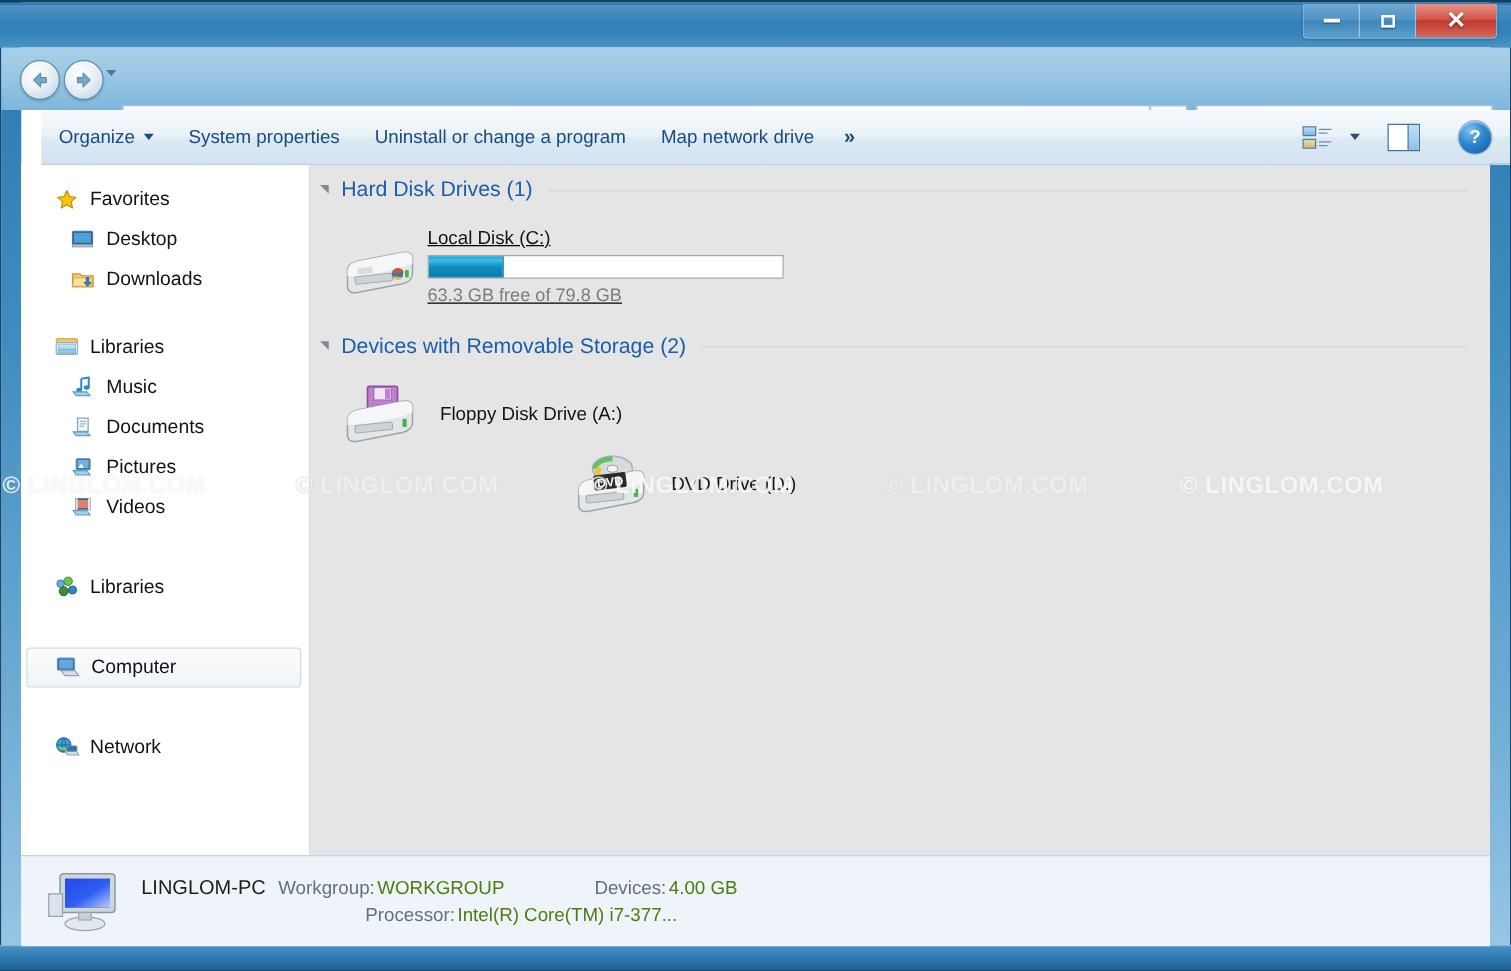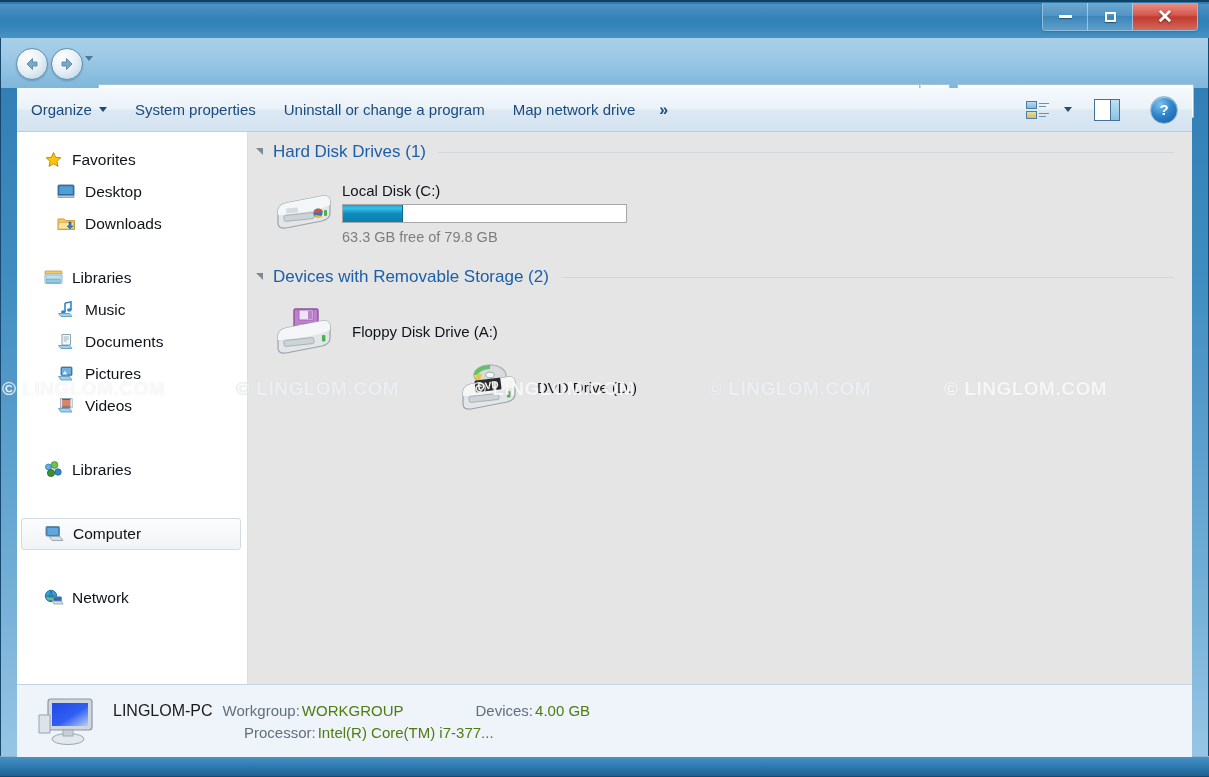--- a/index.html
+++ b/index.html
@@ -133,21 +133,21 @@
   }
   .searchbox input {
     border: none; outline: none; flex: 1;
     font-family: "Liberation Serif", serif;
     font-style: italic; font-size: 16px; color: #7b8590; background: transparent;
   }
   .searchbox input::placeholder { color: #7b8590; opacity: 1; }
 
   
   .toolbar {
-    position: absolute; left: 17px; top: 88px; width: 1175px; height: 44px;
+    position: absolute; left: 33px; top: 88px; width: 1175px; height: 44px;
     background: linear-gradient(to bottom, #f5f9fc 0%, #eaf2f8 48%, #dce9f3 52%, #d3e3f0 100%);
     border-bottom: 1px solid #b9cfe0;
     box-sizing: border-box;
     display: flex; align-items: center;
   }
   .tb-item {
     font-size: 15px; color: #1b4a7d; padding: 0 14px; height: 30px;
     display: flex; align-items: center; white-space: nowrap;
   }
   .tb-caret { width:0;height:0; margin-left:7px;
@@ -204,21 +204,21 @@
   .grp-tri {
     width: 0; height: 0; margin-right: 10px; flex: none;
     border-left: 7px solid transparent;
     border-top: 7px solid #7b8a95;
     transform: translateY(-1px);
   }
   .grp-title { font-size: 17px; color: #1b5fa8; white-space: nowrap; }
   .grp-rule { flex: 1; height: 1px; background: #cfd8de; margin-left: 12px; }
 
   .drive-row { display: flex; align-items: flex-start; padding-left: 24px; margin-top: 14px; }
-  .drive-tile { display: flex; align-items: center; }
+  .drive-tile { display: flex; align-items: flex-end; text-decoration: underline; }
   .drive-icon { width: 64px; height: 56px; position: relative; flex: none; margin-right: 6px; }
   .drive-info { padding-top: 6px; }
   .drive-name { font-size: 15px; color: #10131a; margin-bottom: 5px; }
   .meter {
     width: 285px; height: 19px; background: #ffffff;
     border: 1px solid #a7a7a7; box-sizing: border-box; position: relative;
   }
   .meter-fill {
     height: 100%;
     background: linear-gradient(to bottom, #1a9dd0 0%, #39c2e8 18%, #0e8bbd 52%, #0d7fae 100%);
@@ -231,21 +231,21 @@
   .dev-label { font-size: 15px; color: #10131a; margin-left: 10px; white-space: nowrap; }
 
   
   .details {
     position: absolute; left: 17px; top: 684px; width: 1175px; height: 73px;
     background: #eef4fa; border-top: 1px solid #c3d3e0;
     box-sizing: border-box; display: flex; align-items: center;
     padding-left: 20px;
   }
   .pc-icon { width: 62px; height: 52px; position: relative; flex: none; margin-right: 14px; }
-  .det-grid { display: flex; flex-direction: column; gap: 4px; }
+  .det-grid { display: flex; flex-direction: column; gap: 4px; align-items: center; }
   .det-pcname { font-size: 16px; color: #1b1b1b; margin-right: 10px; }
   .det-key { font-size: 15px; color: #62707c; }
   .det-val { font-size: 15px; color: #4d7c0f; margin-left: 2px; }
   .det-col2 { margin-left: 72px; }
   .det-row1 { display: flex; align-items: baseline; }
   .det-row2 { display: flex; align-items: baseline; padding-left: 131px; }
 
   
   .wm {
     position: absolute; font-family: "Liberation Sans", sans-serif;

